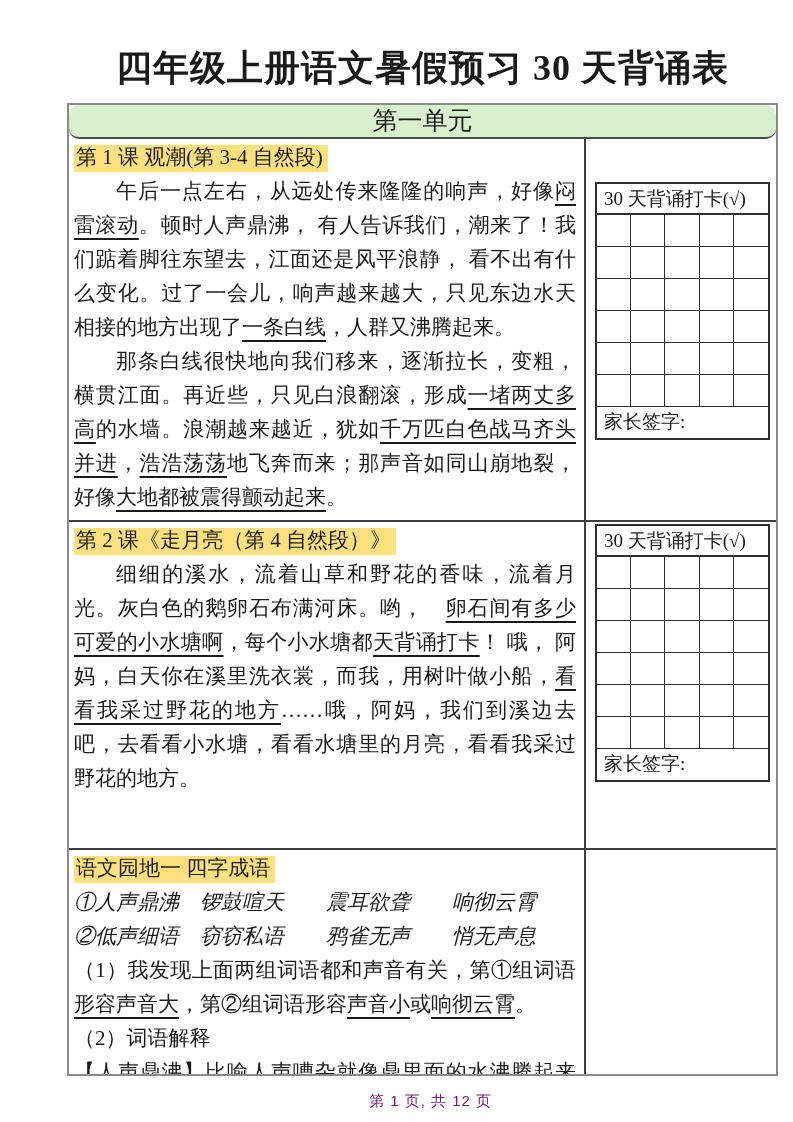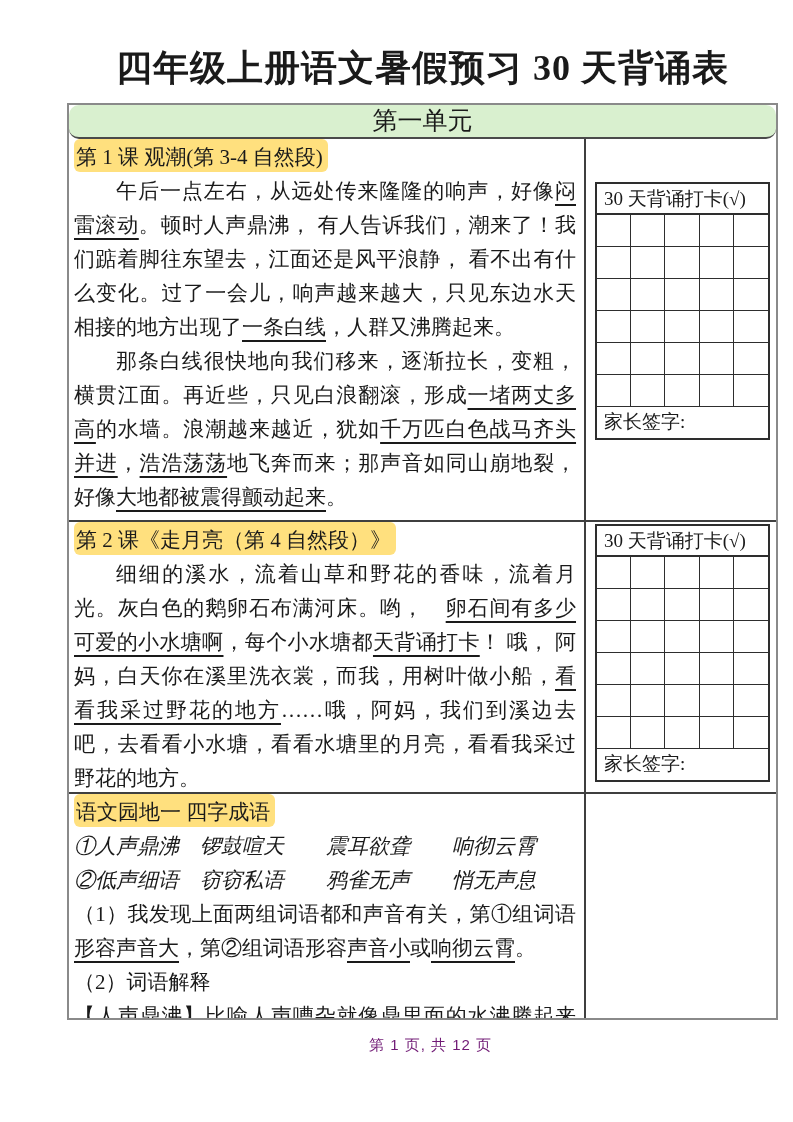--- a/index.html
+++ b/index.html
@@ -35,39 +35,38 @@
     border-radius: 10px;
   }
 
   .row {
     display: grid;
     grid-template-columns: 517px 1fr;
     overflow: hidden;
   }
   .row + .row { border-top: 2px solid #3f3f3f; }
   .row-a { height: 381px; }
-  .row-b { height: 272px; }
+  .row-b { height: 328px; }
   .row-c { height: 226px; }
 
   .cell-left {
     border-right: 2px solid #3f3f3f;
     padding: 3px 8px 0 5px;
     overflow: hidden;
   }
   .cell-right { position: relative; overflow: hidden; }
 
   .sec-heading {
     font-size: 21px;
     line-height: 31px;
     margin-bottom: 1px;
   }
   .hl {
     background: #ffe07e;
-    padding: 6px 5px 3px 2px;
-    border-radius: 6px;
+    padding: 0 5px 3px 2px;
   }
 
   .body-text {
     font-size: 21px;
     line-height: 34px;
     text-align: justify;
   }
   .body-text p { text-indent: 2em; }
   .body-text p.noindent { text-indent: 0; }
   .body-text u {

